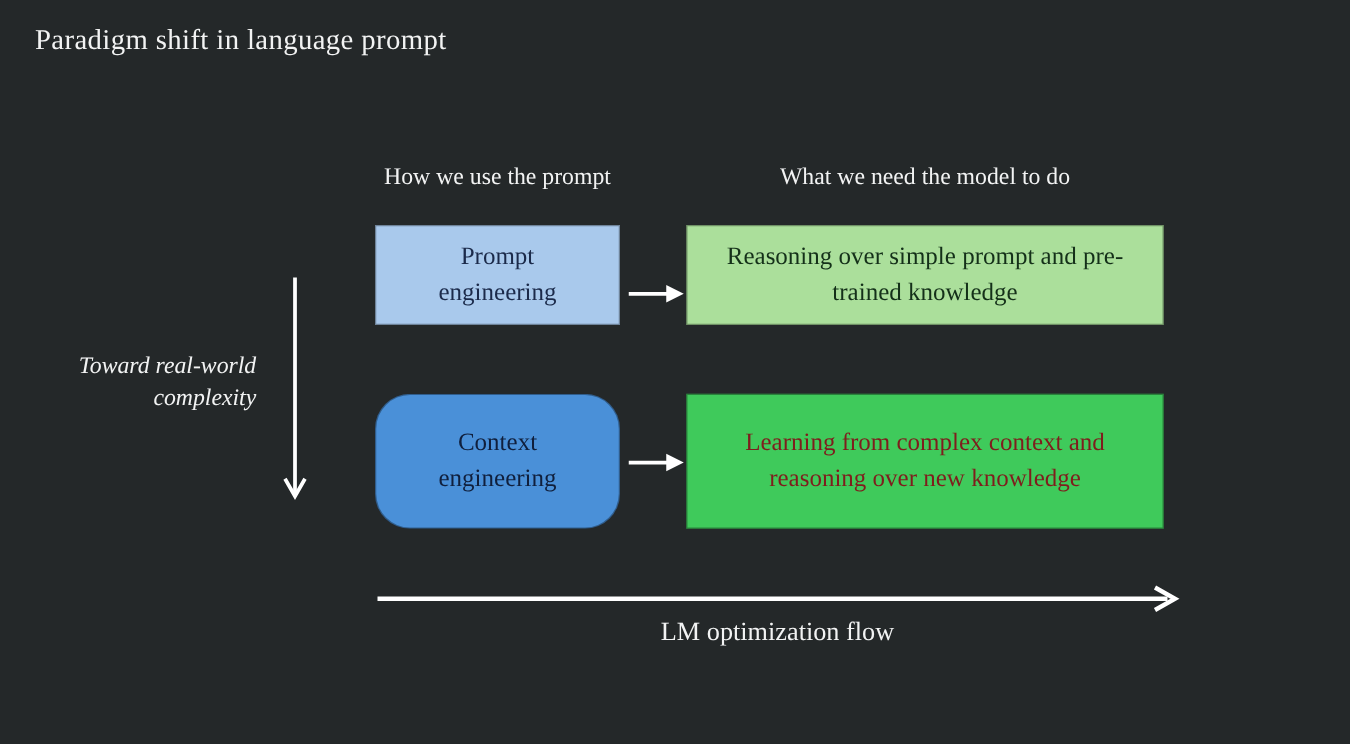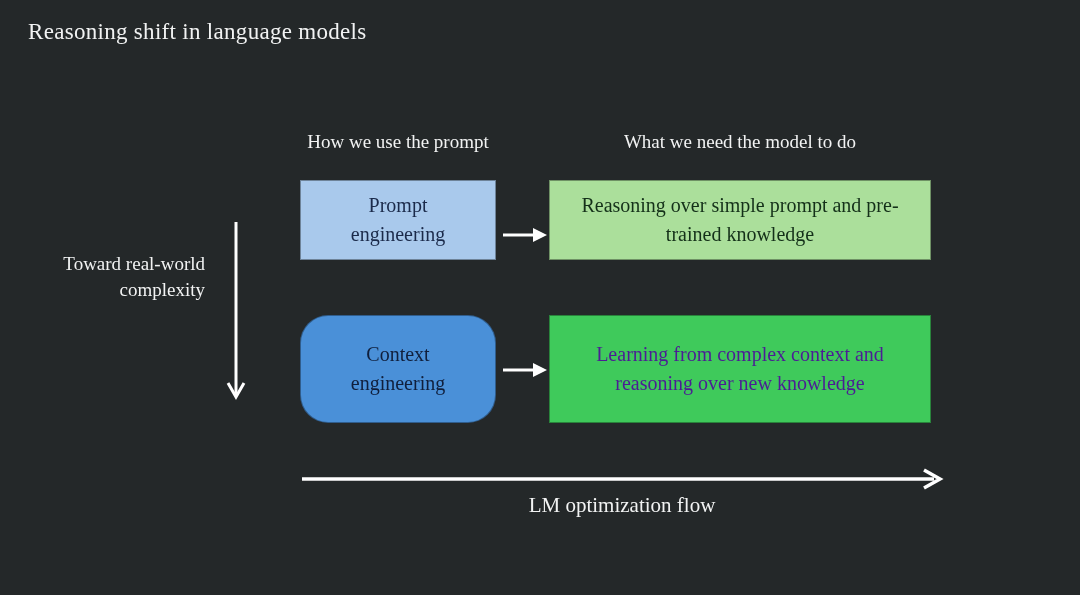--- a/index.html
+++ b/index.html
@@ -43,41 +43,42 @@
   }
   .box.usage { left: 300px; width: 196px; padding: 0 28px; }
   .box.need  { left: 549px; width: 382px; padding: 0 25px; }
   .row1 { top: 180px; height: 80px; }
   .row2 { top: 315px; height: 108px; }
 
   .arrow-svg { display: block; }
 
   .complexity-label {
     left: 20px;
-    top: 251px;
+    top: 280px;
     width: 185px;
     text-align: right;
     font-size: 19px;
     line-height: 26px;
+    font-style: italic;
   }
 
   .lm-label {
     left: 300px;
     top: 493px;
     width: 644px;
     text-align: center;
     font-size: 21px;
   }
 </style>
 </head>
 <body>
 
 <div id="stage" style="background-color: rgb(36, 40, 41);">
 
-  <div class="abs slide-title" style="color: rgb(242, 243, 243);">Reasoning shift in language models</div>
+  <div class="abs slide-title" style="color: rgb(242, 243, 243);">Paradigm shift in language prompt</div>
 
   <div class="abs col-header left" style="color: rgb(242, 243, 243);">How we use the prompt</div>
   <div class="abs col-header right" style="color: rgb(242, 243, 243);">What we need the model to do</div>
 
   <div class="abs box usage row1" style="background-color: rgb(169, 201, 236); color: rgb(27, 42, 74);">
     <span>Prompt engineering</span>
   </div>
 
   <svg class="abs arrow-svg" style="left: 502px; top: 227px; color: rgb(255, 255, 255);" width="46" height="16">
     <line x1="1" y1="8" x2="32" y2="8" stroke="currentColor" stroke-width="3"></line>
@@ -90,21 +91,21 @@
 
   <div class="abs box usage row2" style="background-color: rgb(74, 144, 216); color: rgb(16, 31, 60); border-radius: 28px;">
     <span>Context engineering</span>
   </div>
 
   <svg class="abs arrow-svg" style="left: 502px; top: 362px; color: rgb(255, 255, 255);" width="46" height="16">
     <line x1="1" y1="8" x2="32" y2="8" stroke="currentColor" stroke-width="3"></line>
     <polygon points="31,1 45,8 31,15" fill="currentColor"></polygon>
   </svg>
 
-  <div class="abs box need row2" style="background-color: rgb(63, 202, 91); color: #4c1d95;">
+  <div class="abs box need row2" style="background-color: rgb(63, 202, 91); color: #7f1d1d;">
     <span>Learning from complex context and reasoning over new knowledge</span>
   </div>
 
   <div class="abs complexity-label" style="color: rgb(242, 243, 243);">Toward real-world complexity</div>
 
   <svg class="abs arrow-svg" style="left: 225px; top: 221px; color: rgb(255, 255, 255);" width="22" height="180">
     <line x1="11" y1="1" x2="11" y2="174" stroke="currentColor" stroke-width="3"></line>
     <polyline points="3,162 11,176 19,162" stroke="currentColor" stroke-width="3" fill="none"></polyline>
   </svg>
 

